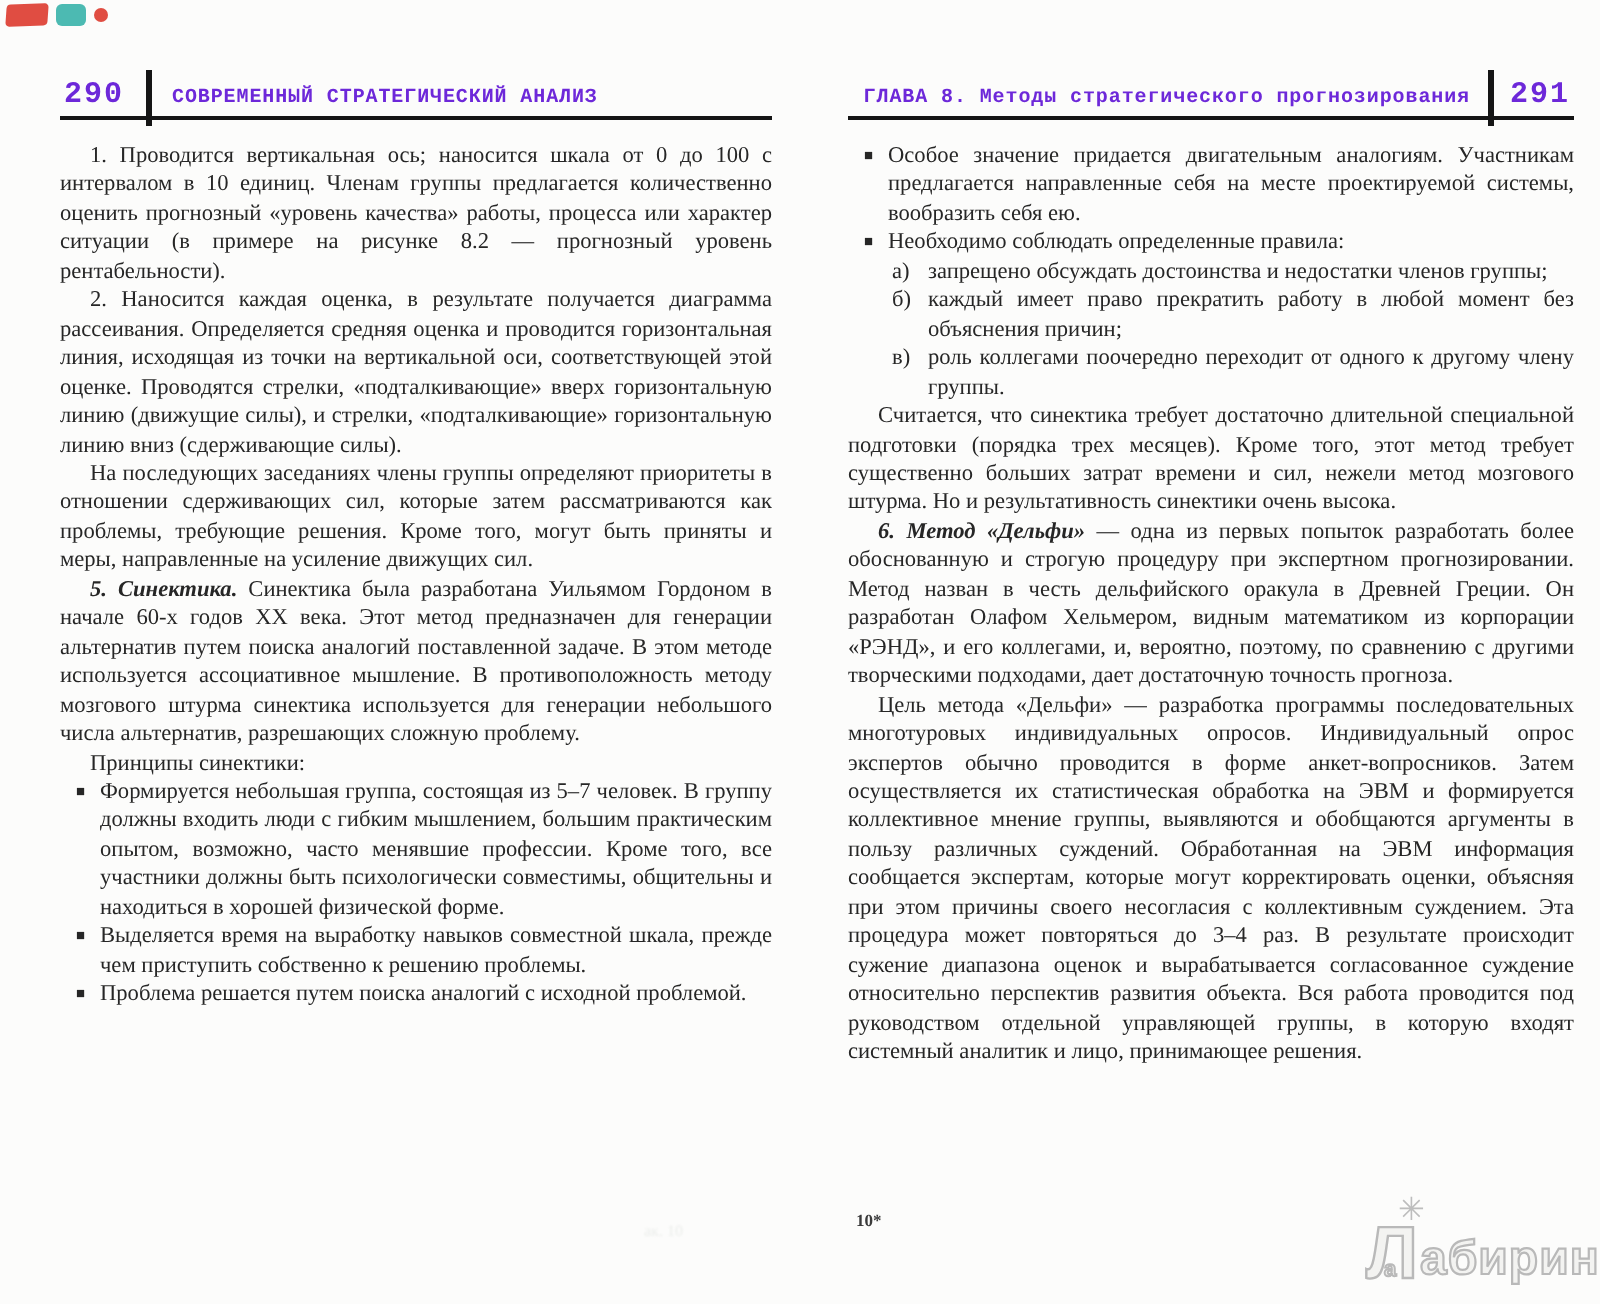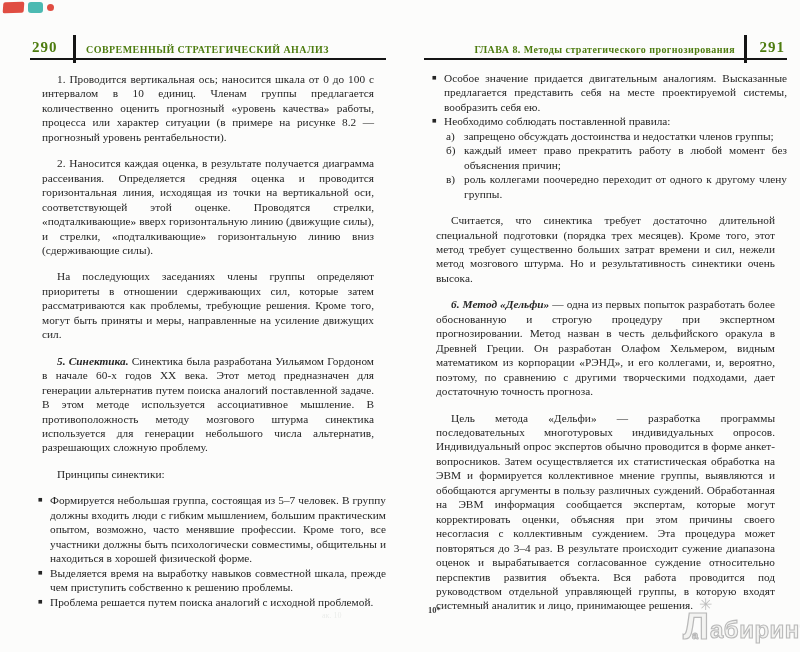--- a/index.html
+++ b/index.html
@@ -18,34 +18,34 @@
   .cmark{position:absolute;opacity:.9;}
   .cmark.red{left:0;top:1px;width:21px;height:11px;background:#dd3a2e;border-radius:2px;transform:rotate(-2deg) skewX(-6deg);}
   .cmark.teal{left:25px;top:1px;width:15px;height:11px;background:#39b3aa;border-radius:3px;}
   .cmark.dot{left:44px;top:3px;width:7px;height:7px;background:#dd3a2e;border-radius:50%;}
 
   
   .page{position:absolute;top:36px;}
   .page-left{left:30px;width:356px;}
   .page-right{left:424px;width:363px;}
 
-  .header{position:relative;height:22px;border-bottom:2px solid #151515;font-family:Liberation Serif, serif;color:#4d7c0f;}
+  .header{position:relative;height:22px;border-bottom:2px solid #151515;font-family:Liberation Mono, monospace;color:#6d28d9;}
   .pnum{position:absolute;top:3px;font-weight:bold;font-size:15px;letter-spacing:1px;}
   .header-left .pnum{left:2px;}
   .header-right .pnum{right:2px;}
   .vbar{position:absolute;top:-1px;width:3px;height:28px;background:#151515;}
   .header-left .vbar{left:43px;}
   .header-right .vbar{right:40px;}
   .htitle{position:absolute;top:8px;font-weight:bold;font-size:10px;letter-spacing:.45px;white-space:nowrap;}
   .header-left .htitle{left:56px;}
   .header-right .htitle{right:52px;}
 
   
   .tcol{margin-top:11px;font-size:11.3px;line-height:14.45px;text-align:justify;}
-  .para{margin:12px;text-indent:15px;}
+  .para{margin:0;text-indent:15px;}
   .lead{font-weight:bold;font-style:italic;}
   .row{display:flex;align-items:flex-start;}
   .row.bullet{padding-left:8px;}
   .glyph{flex:0 0 12px;font-size:7.5px;line-height:14.45px;color:#262626;}
   .btext{flex:1;text-align:justify;}
   .row.alpha{padding-left:22px;}
   .alabel{flex:0 0 18px;}
   .atext{flex:1;text-align:justify;}
 
   
@@ -110,25 +110,25 @@
 
   <div class="page page-right">
     <div class="header header-right">
       <span class="htitle">ГЛАВА 8. Методы стратегического прогнозирования</span>
       <span class="vbar"></span>
       <span class="pnum">291</span>
     </div>
     <div class="tcol">
         <div class="row bullet">
           <span class="glyph">■</span>
-          <span class="btext">Особое значение придается двигательным аналогиям. Высказанные предлагается представить себя на месте проектируемой системы, вообразить себя ею.</span>
+          <span class="btext">Особое значение придается двигательным аналогиям. Участникам предлагается направленные себя на месте проектируемой системы, вообразить себя ею.</span>
         </div>
         <div class="row bullet">
           <span class="glyph">■</span>
-          <span class="btext">Необходимо соблюдать поставленной правила:</span>
+          <span class="btext">Необходимо соблюдать определенные правила:</span>
         </div>
         <div class="row alpha">
           <span class="alabel">а)</span>
           <span class="atext">запрещено обсуждать достоинства и недостатки членов группы;</span>
         </div>
         <div class="row alpha">
           <span class="alabel">б)</span>
           <span class="atext">каждый имеет право прекратить работу в любой момент без объяснения причин;</span>
         </div>
         <div class="row alpha">

